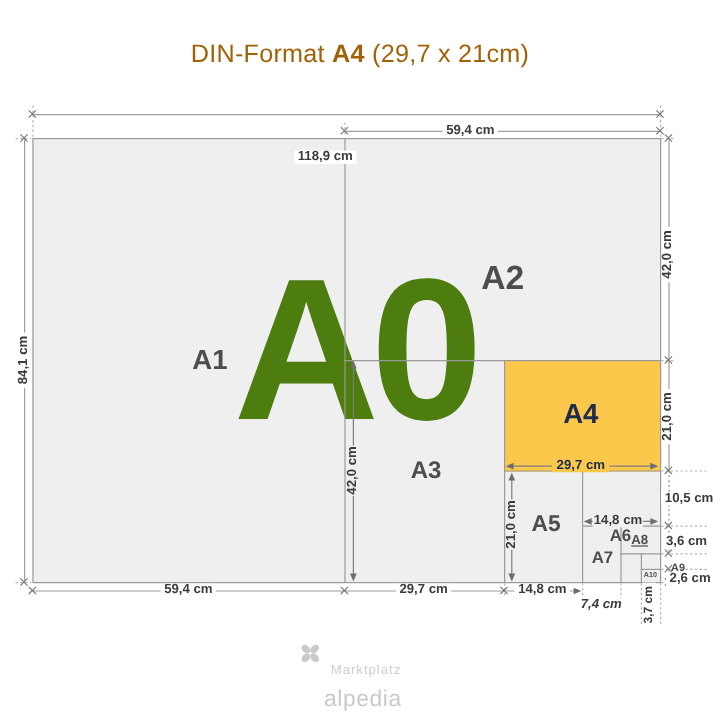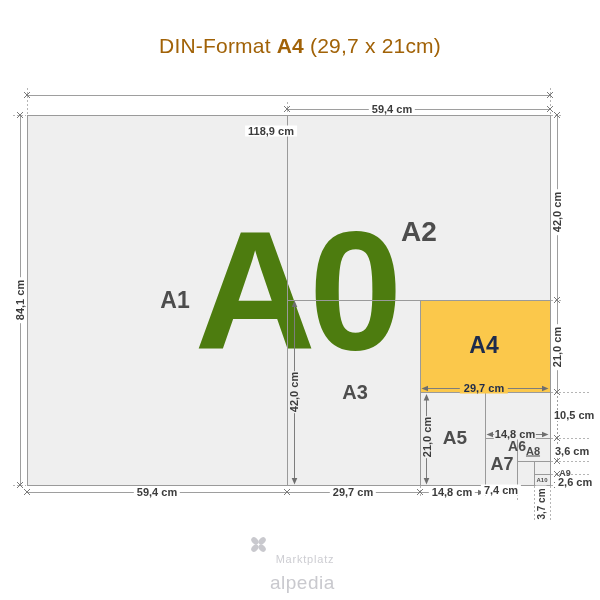--- a/index.html
+++ b/index.html
@@ -119,37 +119,37 @@
       <polygon points="484.5,492.5 478,489.7 478,495.3"></polygon>
     </g>
   </svg>
 
   <div class="abs txt fmt ctr" style="left:175px;top:300px;font-size:23px;">A1</div>
   <div class="abs txt fmt ctr" style="left:419px;top:208px;font-size:28px;margin-top:24px;">A2</div>
   <div class="abs txt fmt ctr" style="left:355px;top:392px;font-size:20px;">A3</div>
   <div class="abs txt fmt ctr navy" style="left:484px;top:345px;font-size:23px;">A4</div>
   <div class="abs txt fmt ctr" style="left:455px;top:437px;font-size:19px;">A5</div>
   <div class="abs txt fmt ctr" style="left:517px;top:414px;font-size:14px;margin-top:32px;">A6</div>
-  <div class="abs txt fmt ctr" style="left:502px;top:464px;font-size:18px;">A7</div>
+  <div class="abs txt fmt ctr" style="left:502px;top:464px;font-size:14px;">A7</div>
   <div class="abs txt fmt ctr" style="left:533px;top:451px;font-size:11px;text-decoration:underline;">A8</div>
   <div class="abs txt fmt ctr" style="left:525px;top:473px;font-size:9px;margin-left:40px;">A9</div>
   <div class="abs txt fmt ctr" style="left:542px;top:480px;font-size:6px;">A10</div>
 
   <div class="abs txt dim ctr bgw" style="left:271px;top:95px;margin-top:36px;">118,9 cm</div>
   <div class="abs txt dim ctr bgw" style="left:392px;top:109px;">59,4 cm</div>
   <div class="abs txt dim vctr bgw" style="left:20px;top:300px;">84,1 cm</div>
   <div class="abs txt dim vctr bgw" style="left:557px;top:212px;">42,0 cm</div>
   <div class="abs txt dim vctr bgw" style="left:557px;top:347px;">21,0 cm</div>
   <div class="abs txt dim bgw" style="left:551px;top:410px;">10,5 cm</div>
   <div class="abs txt dim bgw" style="left:552px;top:446px;">3,6 cm</div>
   <div class="abs txt dim bgw" style="left:555px;top:477px;">2,6 cm</div>
   <div class="abs txt dim ctr bgw" style="left:157px;top:492px;">59,4 cm</div>
   <div class="abs txt dim ctr bgw" style="left:353px;top:492px;">29,7 cm</div>
   <div class="abs txt dim ctr bgw" style="left:452px;top:492px;">14,8 cm</div>
-  <div class="abs txt dim ctr bgw" style="left:501px;top:490px;">7,4 cm</div>
+  <div class="abs txt dim ctr bgw" style="left:501px;top:504px;font-style:italic;">7,4 cm</div>
   <div class="abs txt dim vctr bgw" style="left:541px;top:504px;font-size:10px;">3,7 cm</div>
 
   <div class="abs txt dim vctr bgs" style="left:293.5px;top:392px;">42,0 cm</div>
   <div class="abs txt dim vctr bgs" style="left:427px;top:437px;">21,0 cm</div>
   <div class="abs txt dim ctr navy" style="left:484px;top:388px;background:#fbc84b;padding:0 4px;font-weight:700;">29,7 cm</div>
   <div class="abs txt dim ctr bgs" style="left:515px;top:434px;">14,8 cm</div>
 
   <div class="abs" style="left:249px;top:533px;z-index:4;">
     <svg width="19" height="19" viewBox="0 0 20 20" style="position:absolute;left:0;top:2px;">
       <g fill="#c9c9ce" transform="rotate(45 10 10)">

